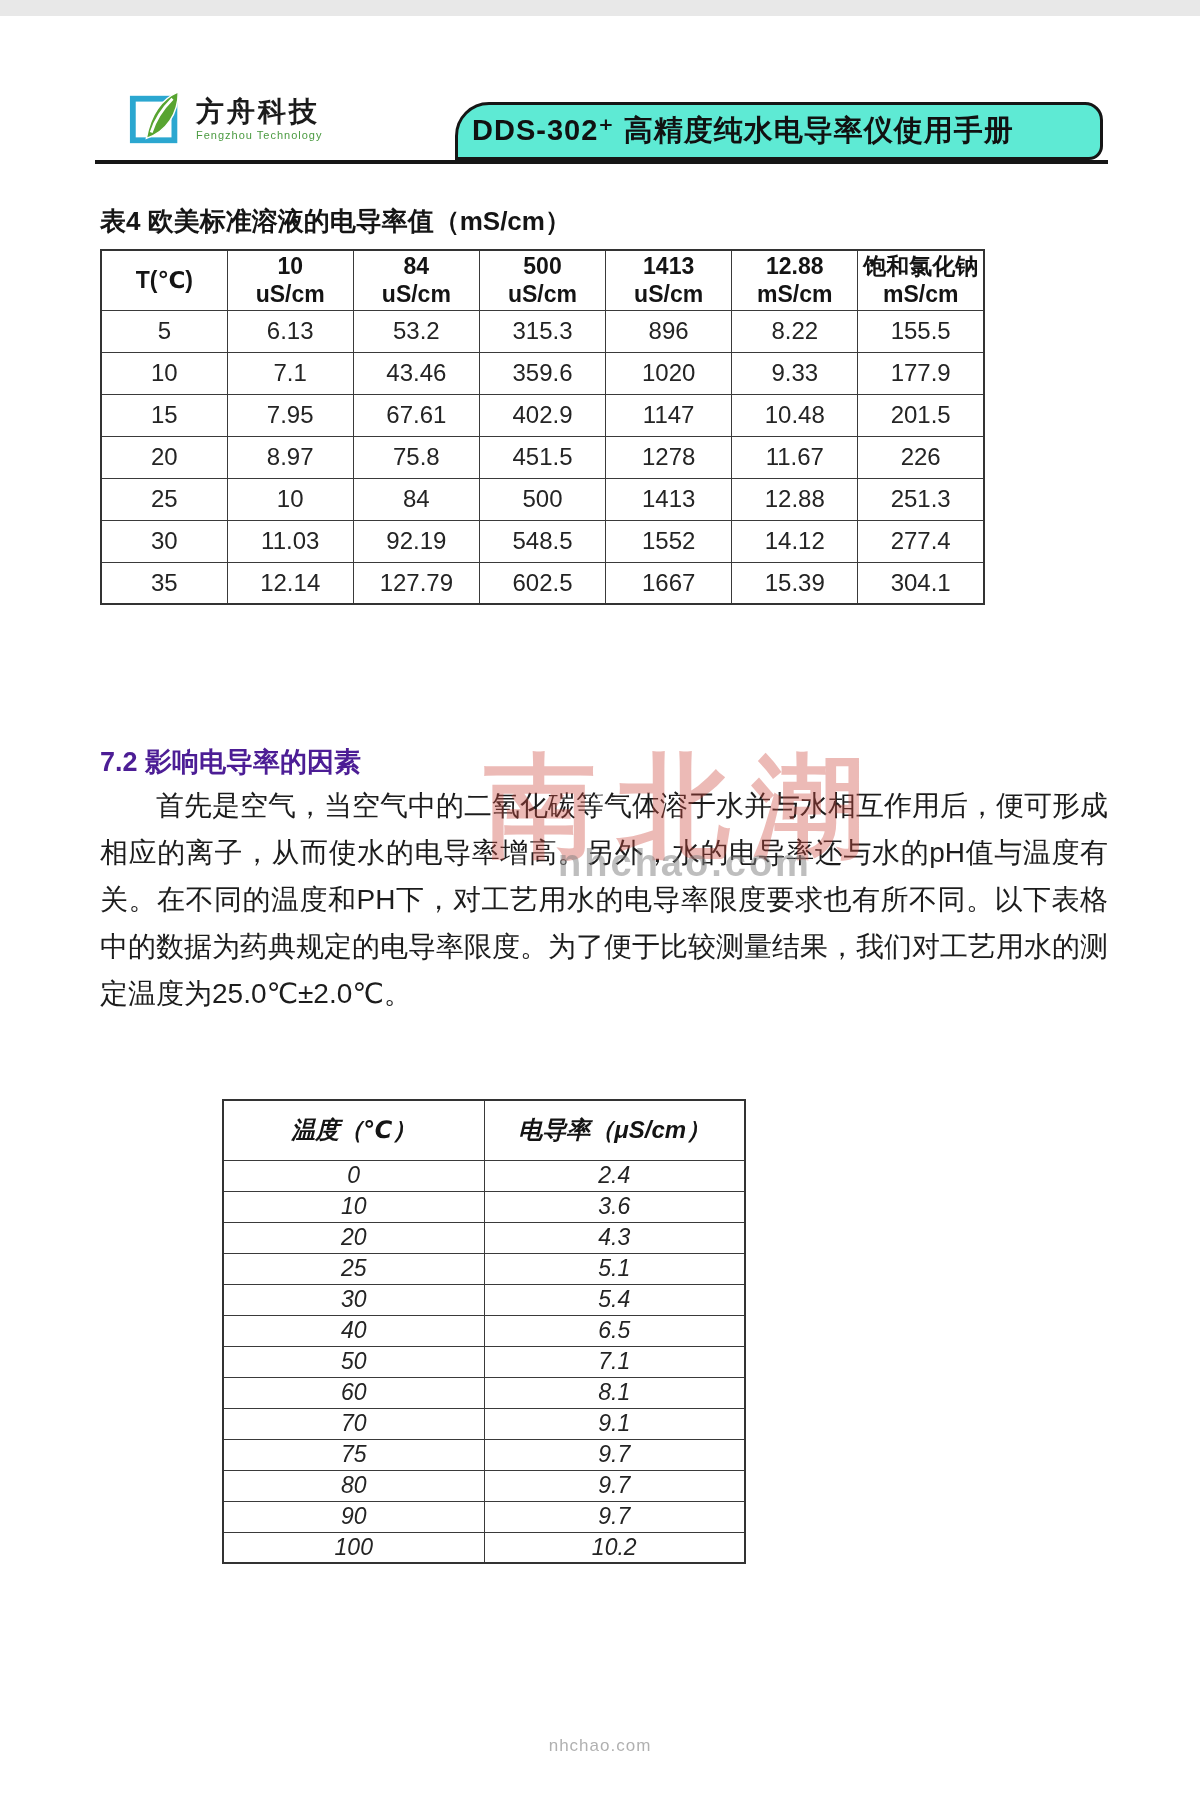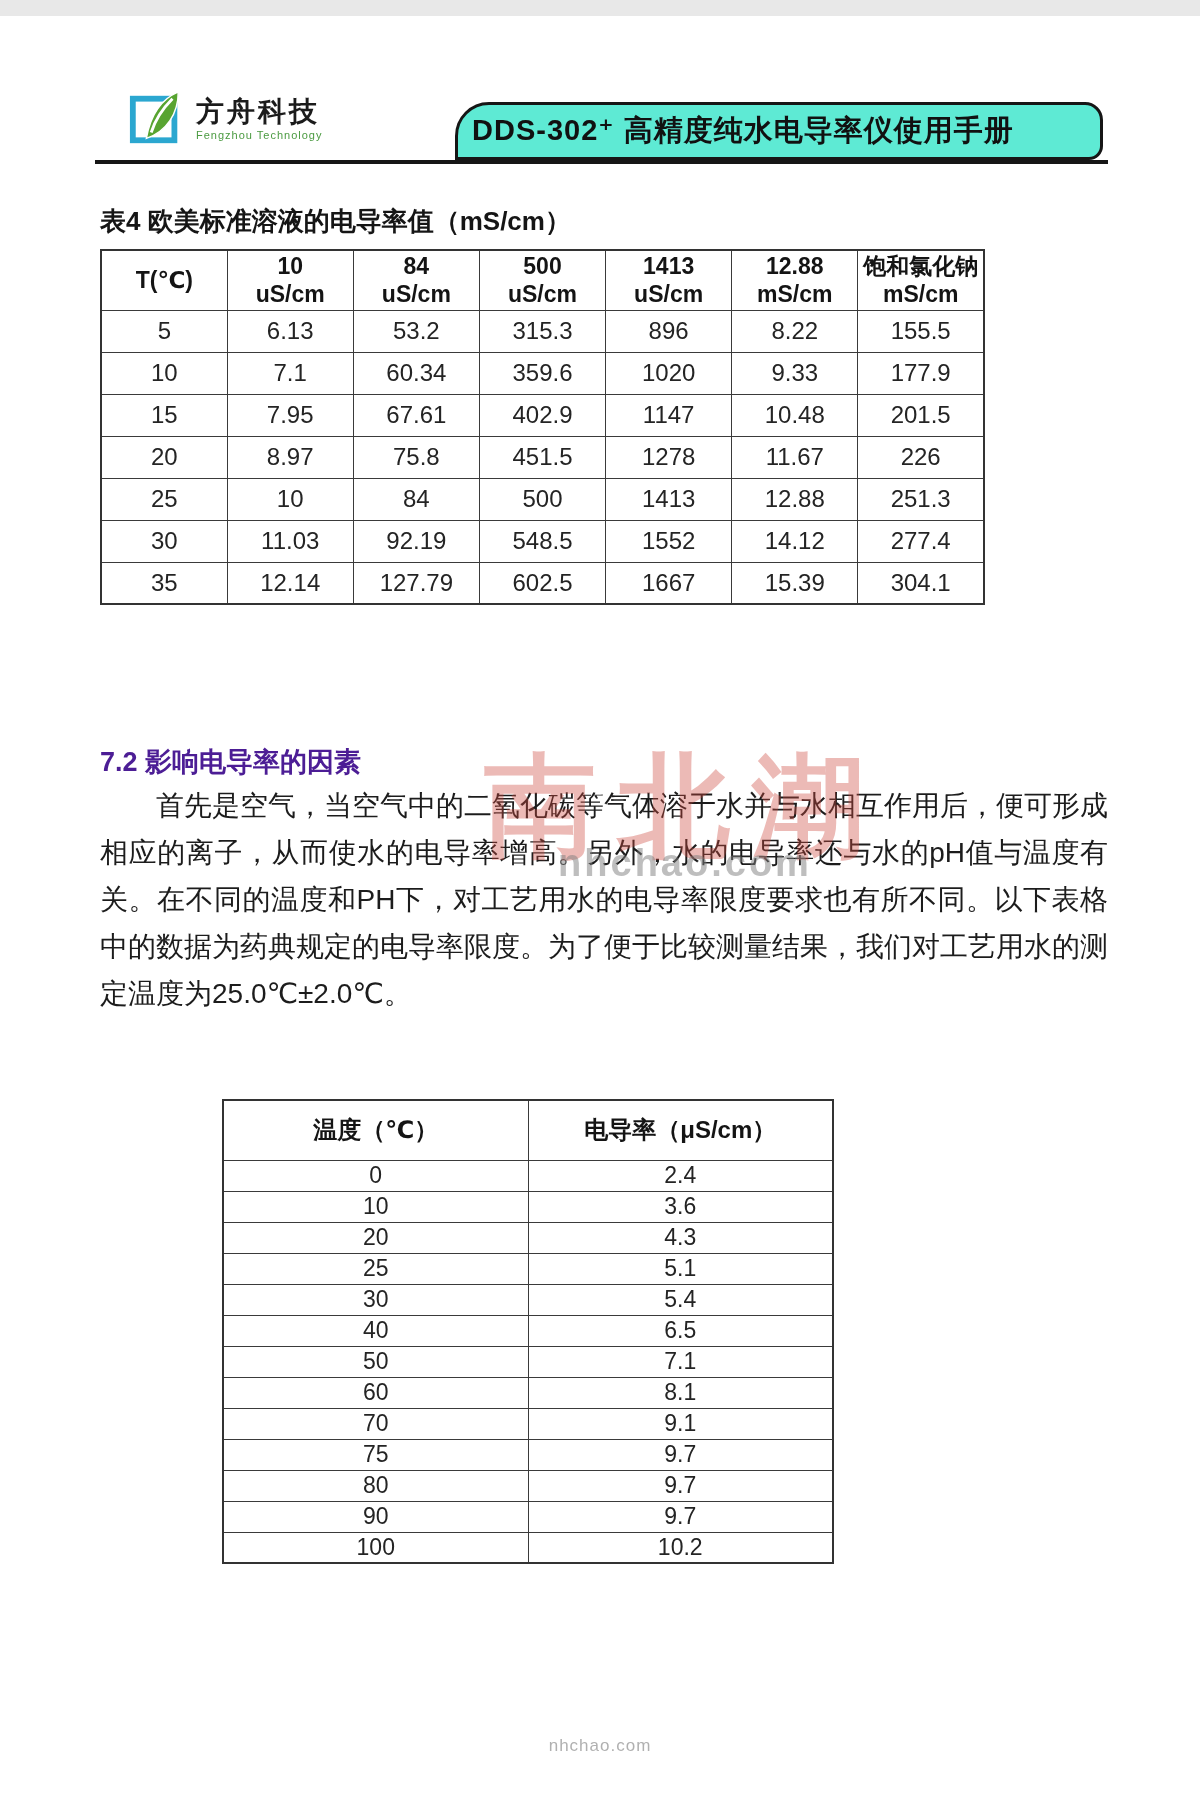--- a/index.html
+++ b/index.html
@@ -31,21 +31,21 @@
   }
   .t5-title { position:absolute; left:100px; top:1015px; font-size:26px; font-weight:bold; color:#151515; }
 
   
   table { border-collapse:collapse; table-layout:fixed; background:#fff; }
   .t4 { position:absolute; left:100px; top:233px; width:885px; border:2.5px solid #333; }
   .t4 th, .t4 td { border:1.6px solid #3a3a3a; text-align:center; vertical-align:middle; }
   .t4 th { height:60px; font-size:23px; font-weight:bold; white-space:pre-line; line-height:1.25; color:#141414; }
   .t4 td { height:42px; font-size:24px; color:#242424; }
 
-  .t5 { position:absolute; left:222px; top:1083px; width:612px; border:2.5px solid #333; }
+  .t5 { position:absolute; left:222px; top:1083px; width:524px; border:2.5px solid #333;font-style:italic; }
   .t5 th, .t5 td { border:1.6px solid #3a3a3a; text-align:center; vertical-align:middle; }
   .t5 th { height:60px; font-size:24px; font-weight:bold; color:#141414; }
   .t5 td { height:31px; font-size:23px; color:#242424; }
 
   
   .watermark-mid { position:absolute; left:450px; top:732px; width:470px; text-align:center; pointer-events:none; }
   .wm-cn { font-size:112px; line-height:1.05; font-weight:bold; color:rgba(204,74,63,0.38); letter-spacing:22px; white-space:nowrap; }
   .wm-domain { margin-top:-24px; font-size:38px; font-weight:bold; color:rgba(125,125,125,0.5); letter-spacing:3px; }
 
   
@@ -101,21 +101,21 @@
           <td>6.13</td>
           <td>53.2</td>
           <td>315.3</td>
           <td>896</td>
           <td>8.22</td>
           <td>155.5</td>
         </tr>
         <tr>
           <td>10</td>
           <td>7.1</td>
-          <td>60.34</td>
+          <td>43.46</td>
           <td>359.6</td>
           <td>1020</td>
           <td>9.33</td>
           <td>177.9</td>
         </tr>
         <tr>
           <td>15</td>
           <td>7.95</td>
           <td>67.61</td>
           <td>402.9</td>

